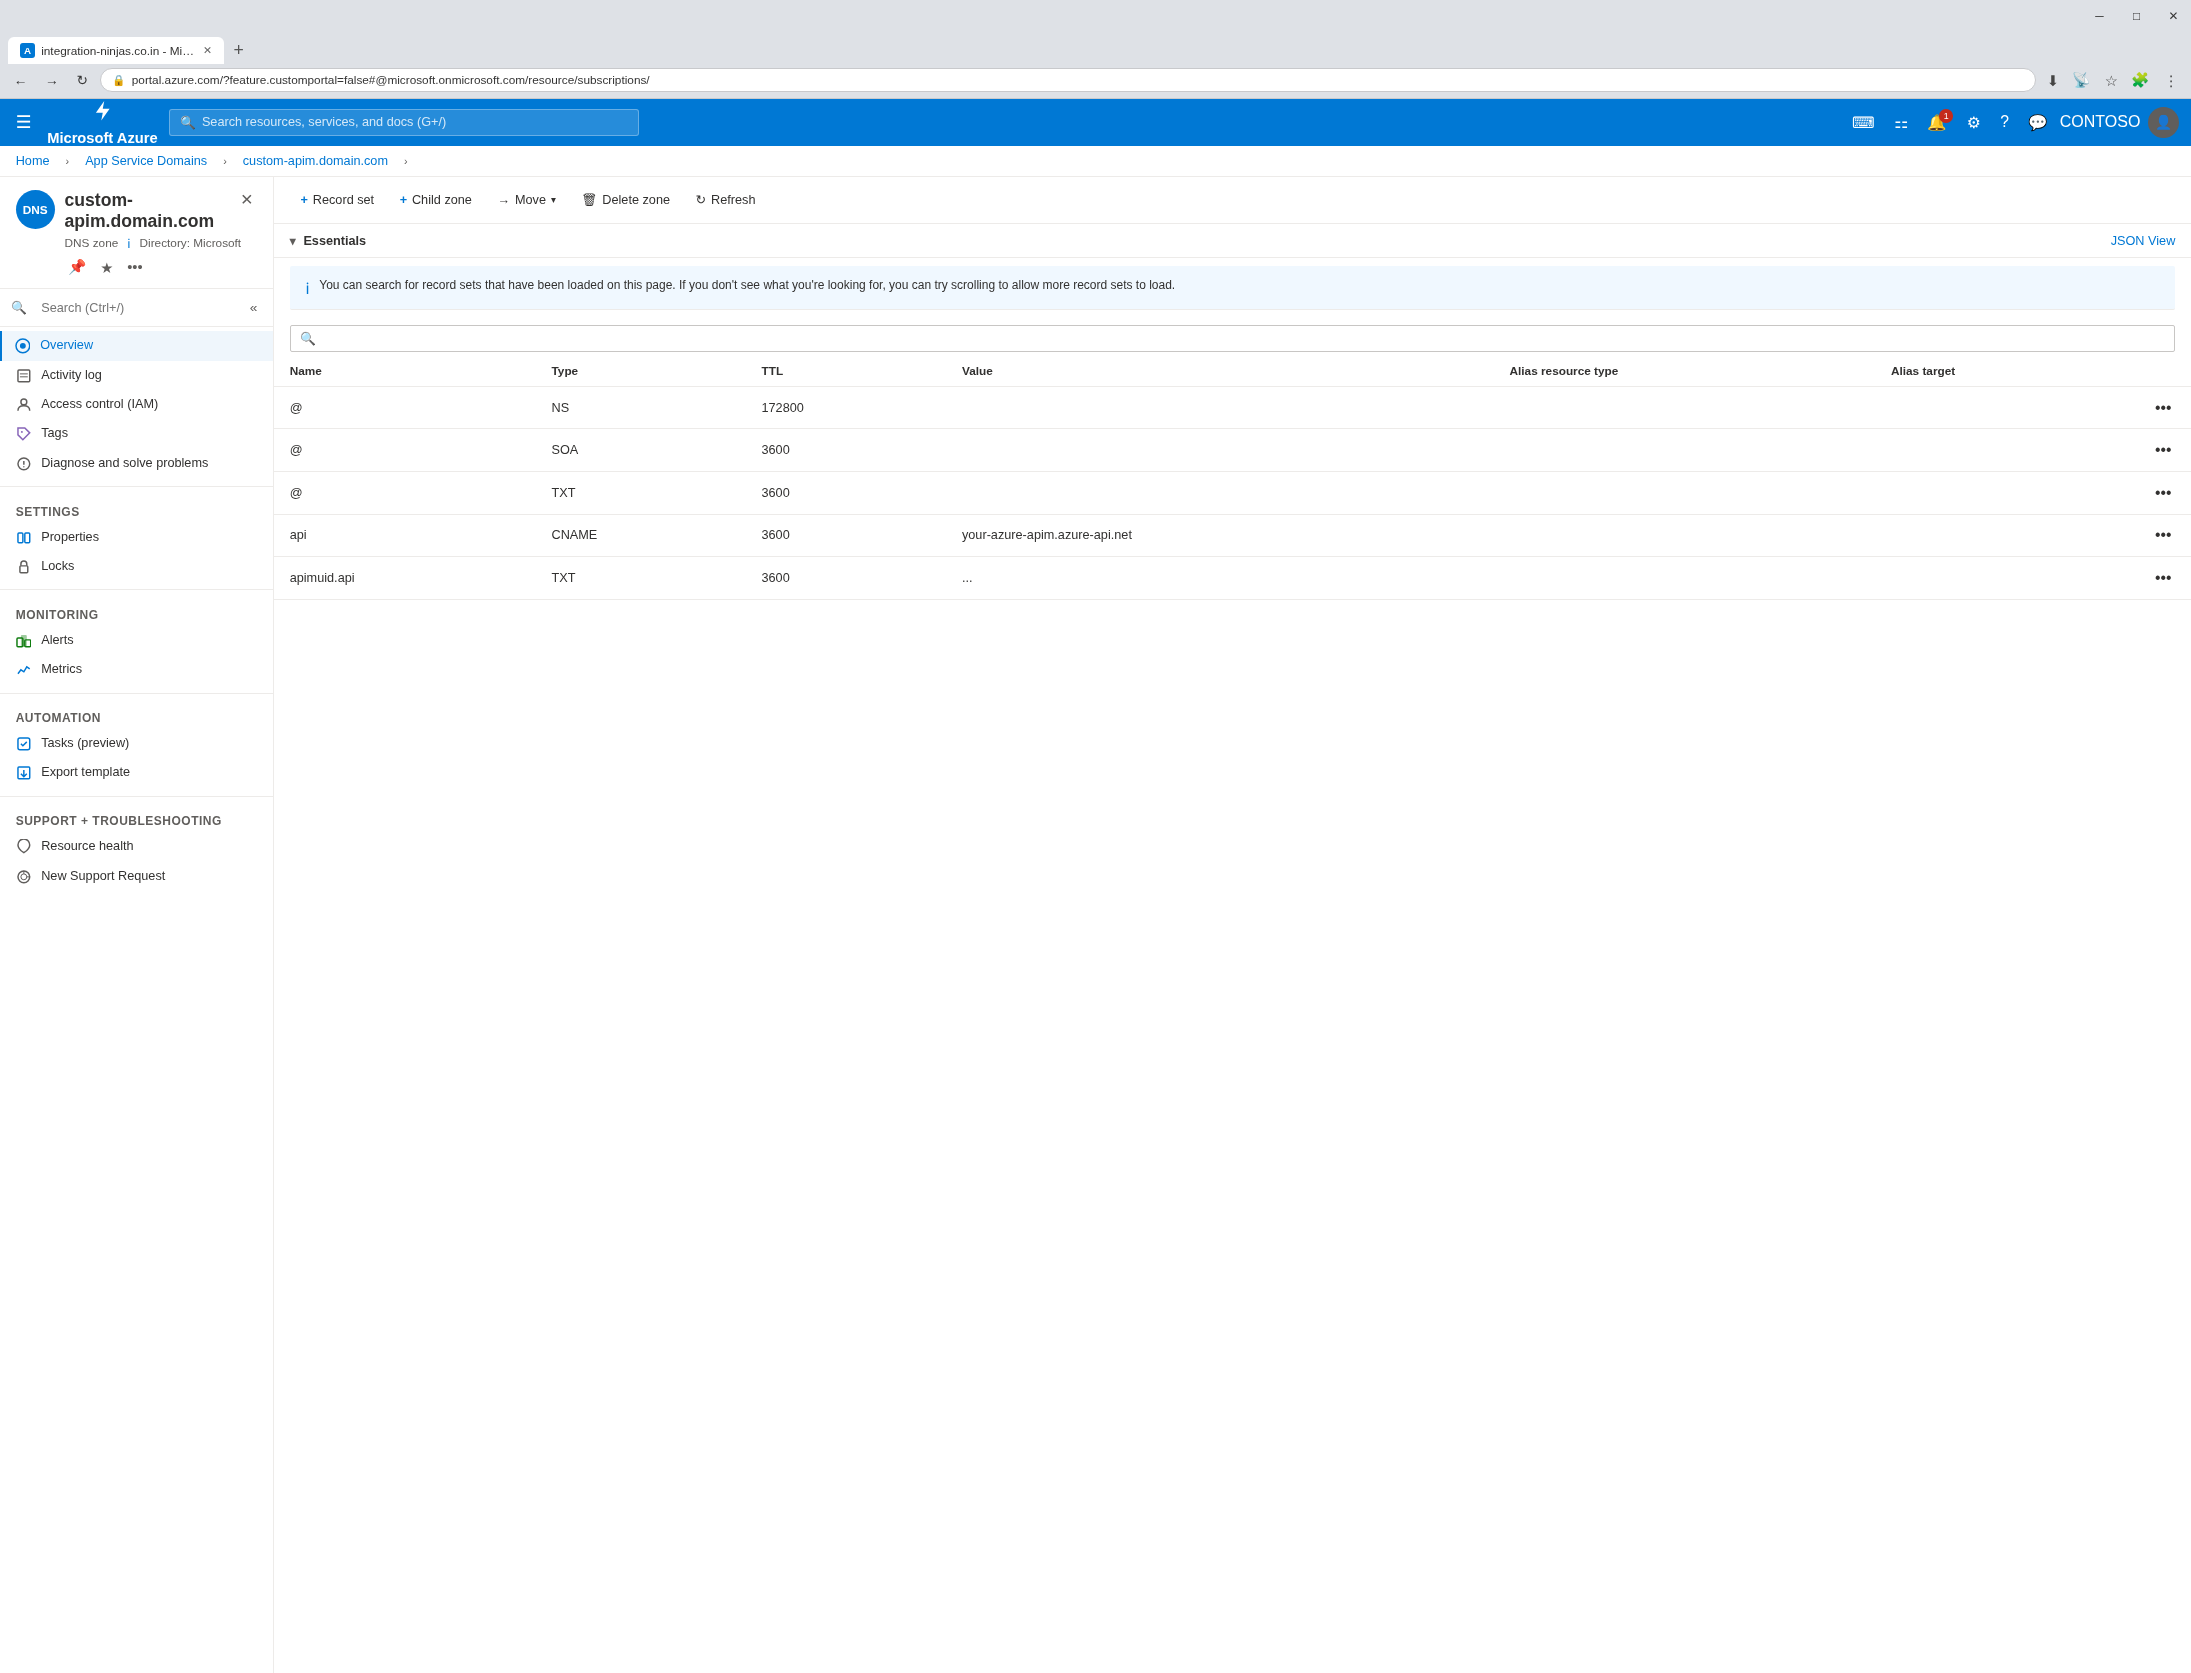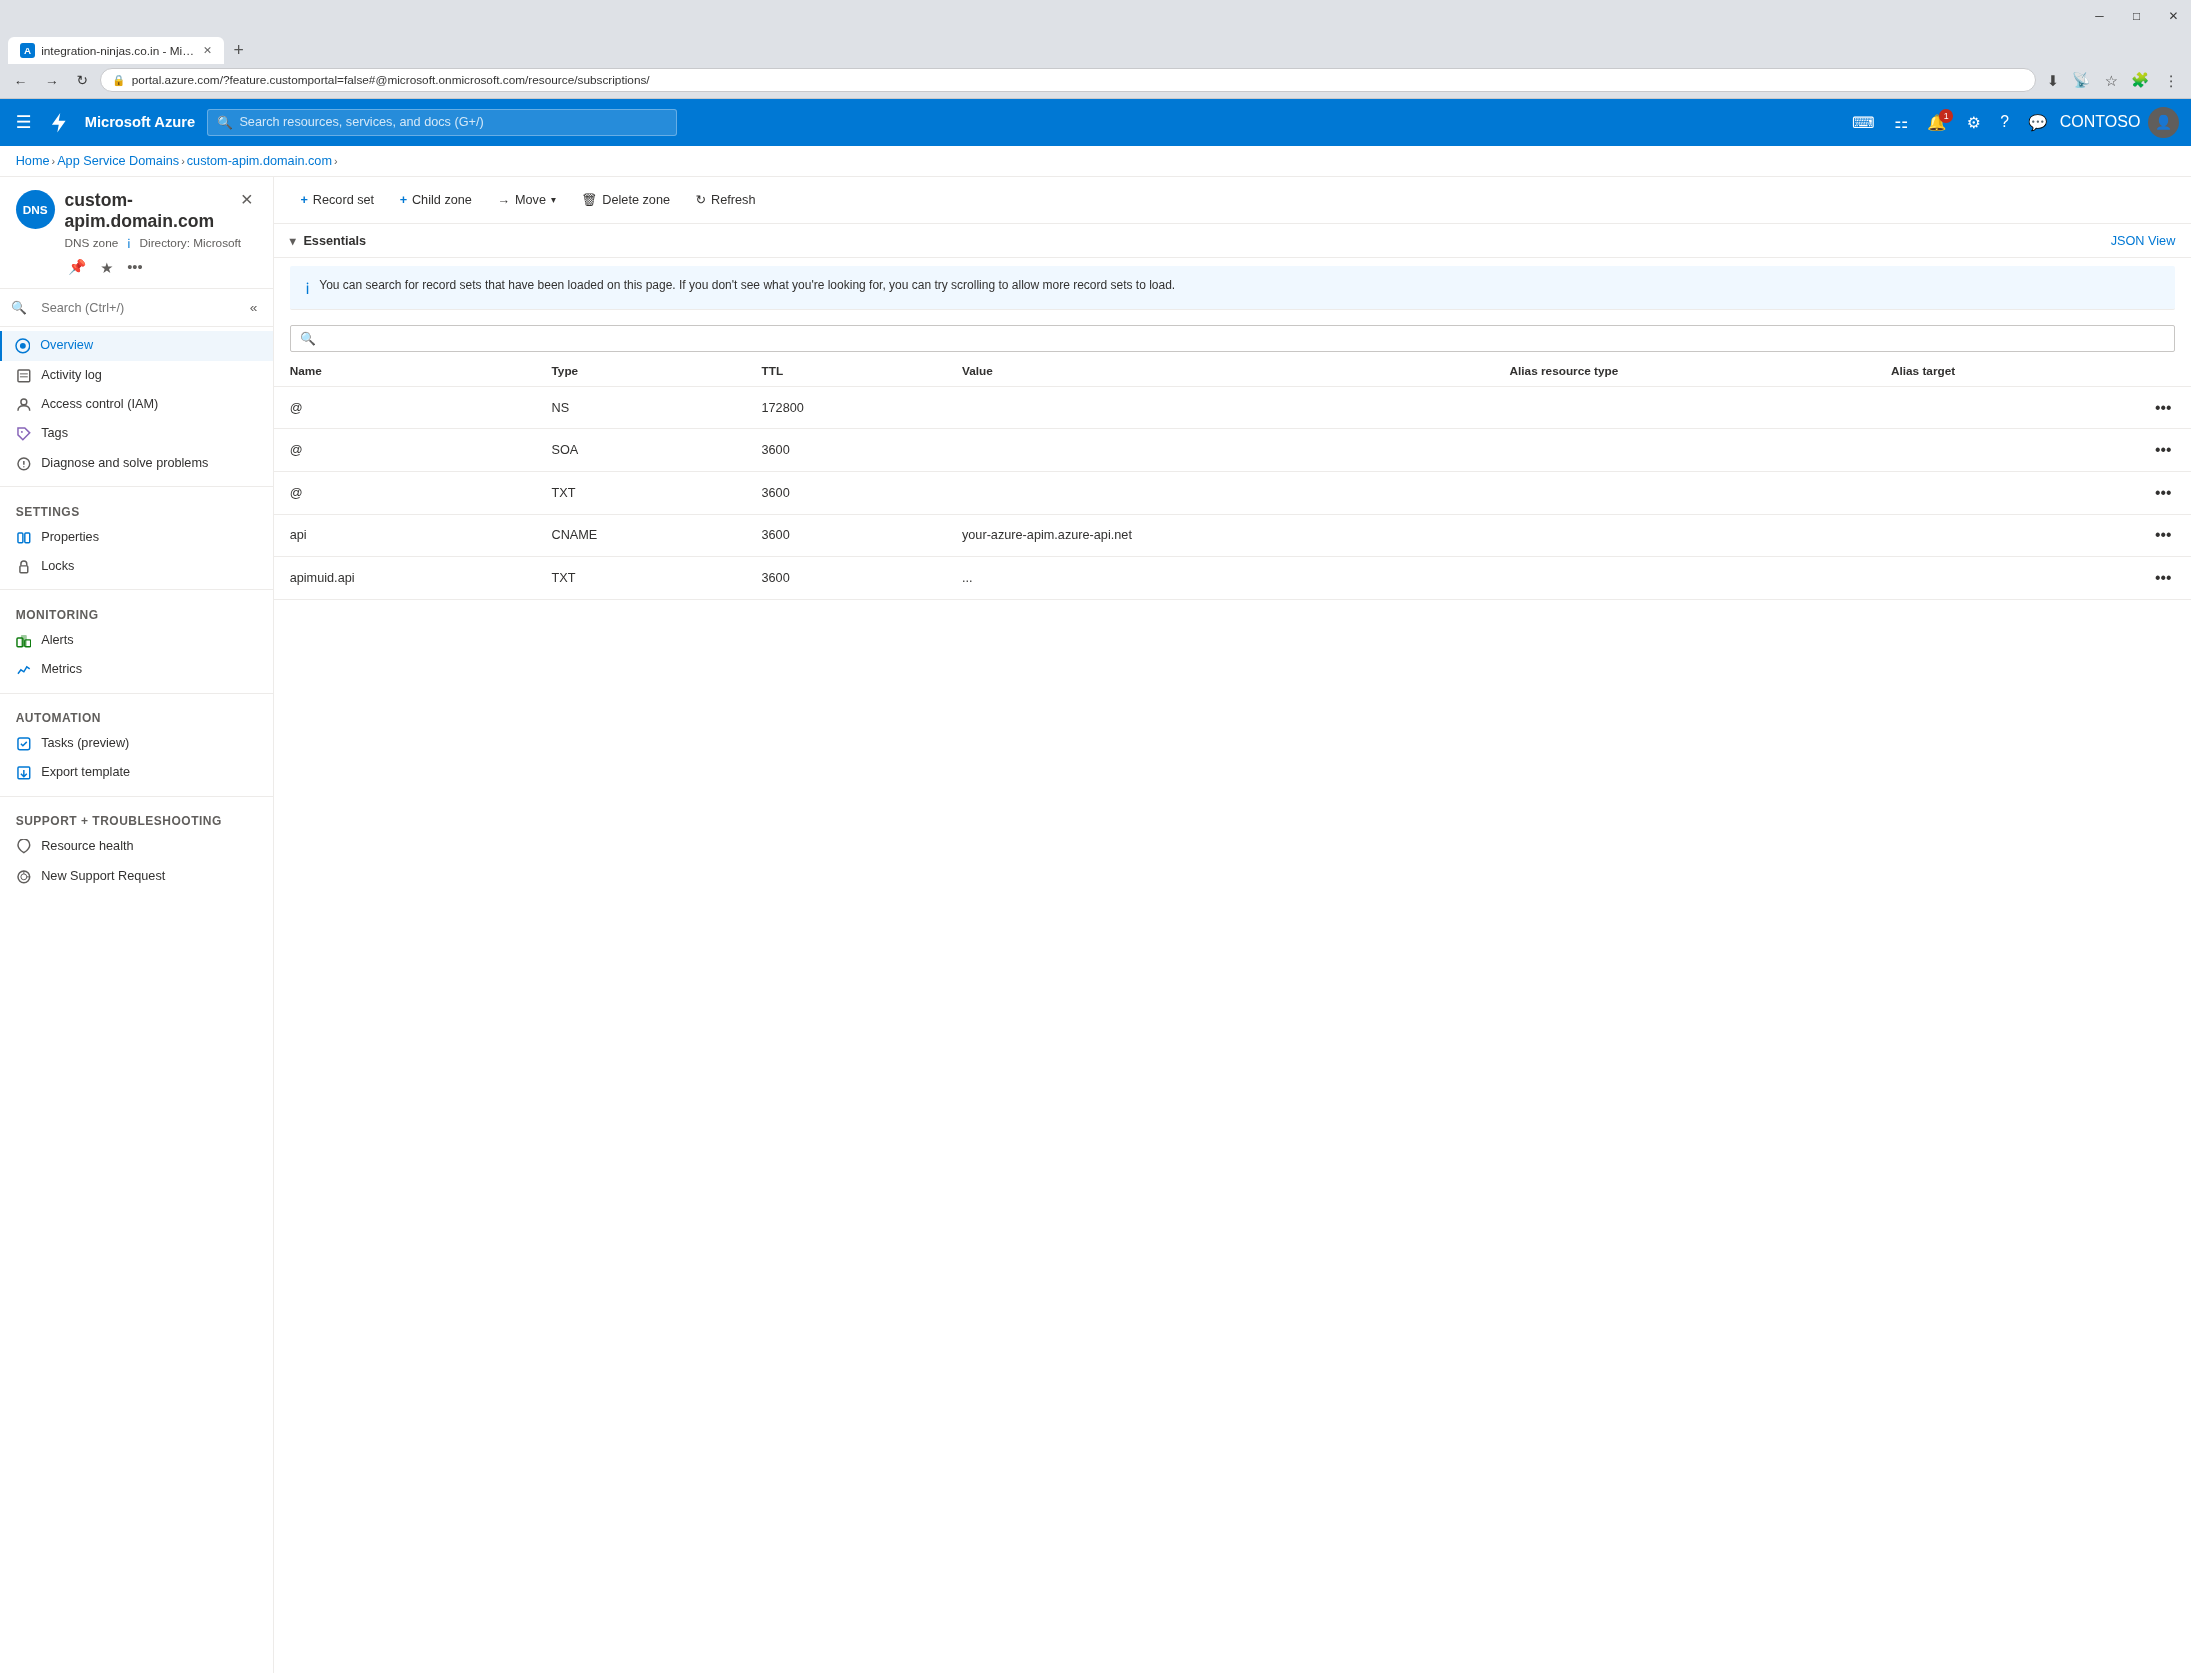--- a/index.html
+++ b/index.html
@@ -17,34 +17,34 @@
     .nav-btn { background: none; border: none; cursor: pointer; font-size: 13.7px; color: #333; padding: 2.9px 5.9px; border-radius: 2.9px; }
     .address-bar { flex: 1; background: white; border: 1px solid #c8c9cc; border-radius: 15.7px; padding: 3.9px 11.8px; font-size: 11.8px; color: #333; display: flex; align-items: center; gap: 5.9px; }
     .address-bar-icon { color: #888; font-size: 10.8px; }
     .address-text { flex: 1; overflow: hidden; text-overflow: ellipsis; white-space: nowrap; }
     .browser-actions { display: flex; gap: 3.9px; }
     .browser-action-btn { background: none; border: none; cursor: pointer; font-size: 14.7px; color: #444; padding: 2.9px 4.9px; border-radius: 2.9px; }
 
     
     .azure-header { background: #0078d4; color: white; display: flex; align-items: center; padding: 0 11.8px; height: 47px; gap: 11.8px; }
     .hamburger-btn { background: none; border: none; color: white; font-size: 17.6px; cursor: pointer; padding: 3.9px; }
-    .azure-logo { display: flex; align-items: center; gap: 14px; }
+    .azure-logo { display: flex; align-items: center; gap: 8px; flex-direction: column; }
     .azure-logo-icon { width: 23.5px; height: 23.5px; }
     .azure-logo-text { font-size: 14.7px; font-weight: 600; color: white; white-space: nowrap; }
     .search-box { flex: 1; max-width: 470px; background: rgba(255,255,255,0.15); border: 1px solid rgba(255,255,255,0.3); border-radius: 2.9px; padding: 4.9px 9.8px; color: white; font-size: 12.7px; display: flex; align-items: center; gap: 5.9px; cursor: text; }
     .search-box-text { color: rgba(255,255,255,0.8); font-size: 12.7px; }
     .header-icons { display: flex; align-items: center; gap: 3.9px; margin-left: auto; }
     .header-icon-btn { background: none; border: none; color: white; cursor: pointer; padding: 5.9px 7.8px; font-size: 15.7px; border-radius: 2.9px; position: relative; }
     .notification-badge { position: absolute; top: 2px; right: 2px; background: #c42b1c; color: white; border-radius: 50%; width: 13.7px; height: 13.7px; font-size: 8.8px; display: flex; align-items: center; justify-content: center; }
     .user-section { display: flex; align-items: center; gap: 7.8px; }
     .contoso-label { font-size: 16px; color: white; }
     .user-avatar { width: 31px; height: 31px; border-radius: 50%; background: #605e5c; display: flex; align-items: center; justify-content: center; color: white; font-size: 13.7px; cursor: pointer; }
 
     
-    .breadcrumb { padding: 7.8px 15.7px; display: flex; align-items: center; gap: 2px; font-size: 12.7px; background: white; border-bottom: 1px solid #edebe9; }
+    .breadcrumb { padding: 7.8px 15.7px; display: flex; align-items: center; gap: 16px; font-size: 12.7px; background: white; border-bottom: 1px solid #edebe9; }
     .breadcrumb-item { color: #0078d4; cursor: pointer; }
     .breadcrumb-sep { color: #605e5c; font-size: 10.8px; }
     .breadcrumb-current { color: #0078d4; cursor: pointer; }
 
     
     .main-layout { display: flex; height: calc(100vh - 127px); }
 
     
     .sidebar { width: 274px; background: white; border-right: 1px solid #edebe9; overflow-y: auto; flex-shrink: 0; }
     .resource-header { padding: 13.7px 15.7px 9.8px; border-bottom: 1px solid #edebe9; display: flex; align-items: flex-start; gap: 9.8px; }

